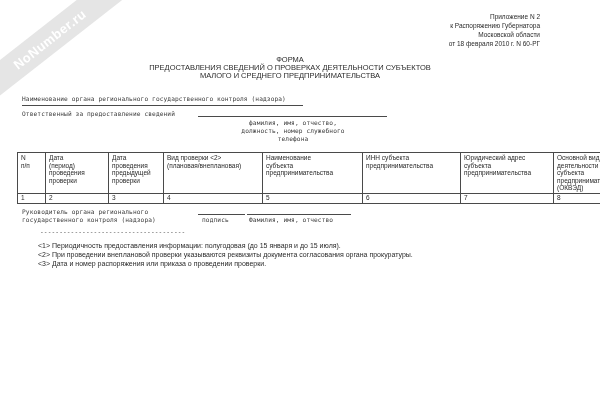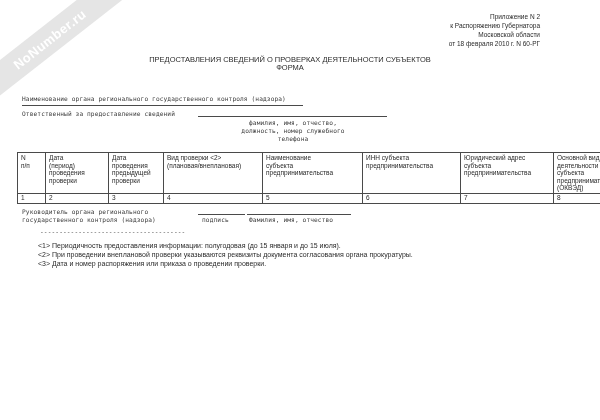--- a/index.html
+++ b/index.html
@@ -61,22 +61,23 @@
   </div>
 
   <div class="abs appendix sans65">
     <div>Приложение N 2</div>
     <div>к Распоряжению Губернатора</div>
     <div>Московской области</div>
     <div>от 18 февраля 2010 г. N 60-РГ</div>
   </div>
 
   <div class="abs title-block">
+    <div>ФОРМА</div>
     <div>ПРЕДОСТАВЛЕНИЯ СВЕДЕНИЙ О ПРОВЕРКАХ ДЕЯТЕЛЬНОСТИ СУБЪЕКТОВ</div>
-    <div>ФОРМА</div>
+    <div>МАЛОГО И СРЕДНЕГО ПРЕДПРИНИМАТЕЛЬСТВА</div>
   </div>
 
   <div class="abs mono org-label">Наименование органа регионального государственного контроля (надзора)</div>
   <div class="abs org-line"></div>
 
   <div class="abs mono resp-label">Ответственный за предоставление сведений</div>
   <div class="abs resp-line"></div>
   <div class="abs mono pre hint-block">фамилия, имя, отчество,
 должность, номер служебного
 телефона</div>

